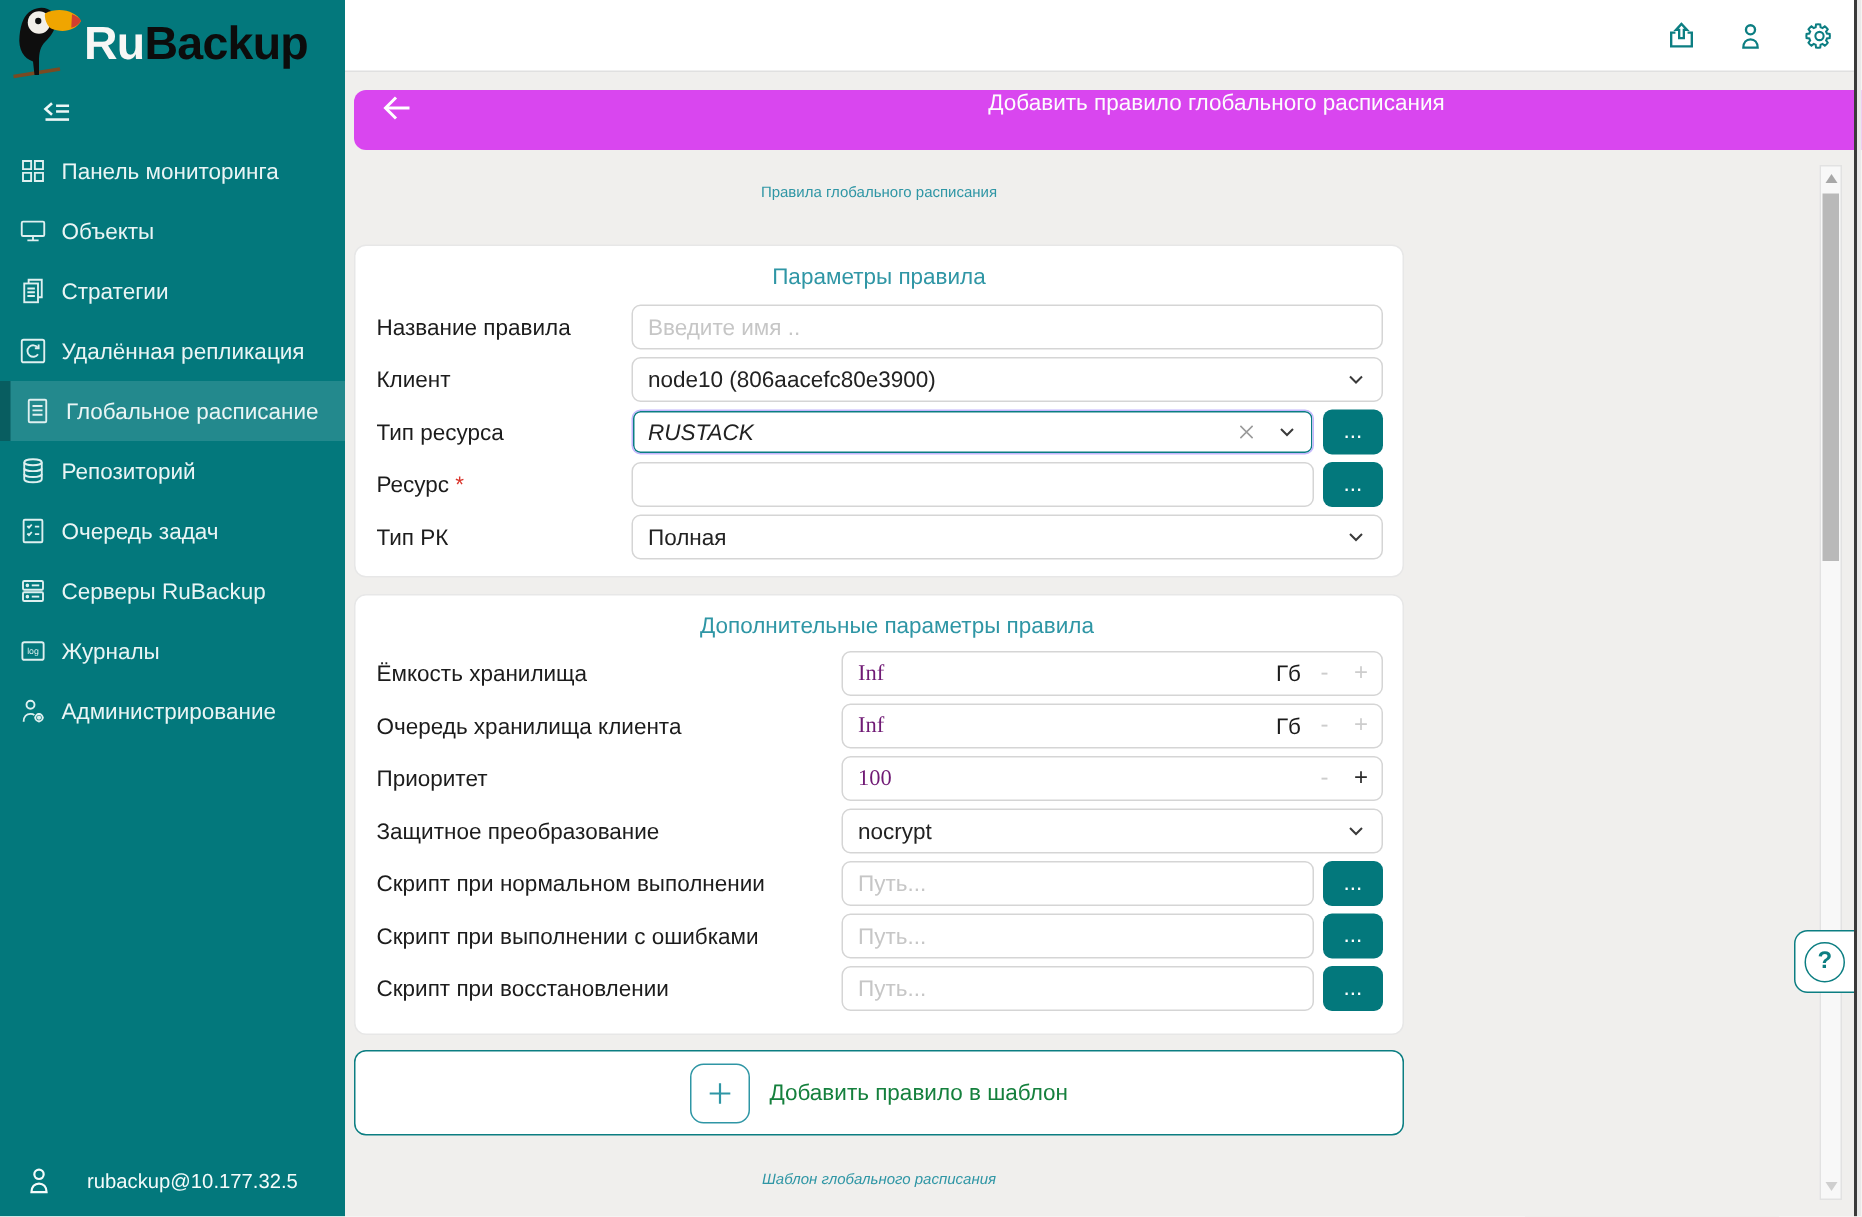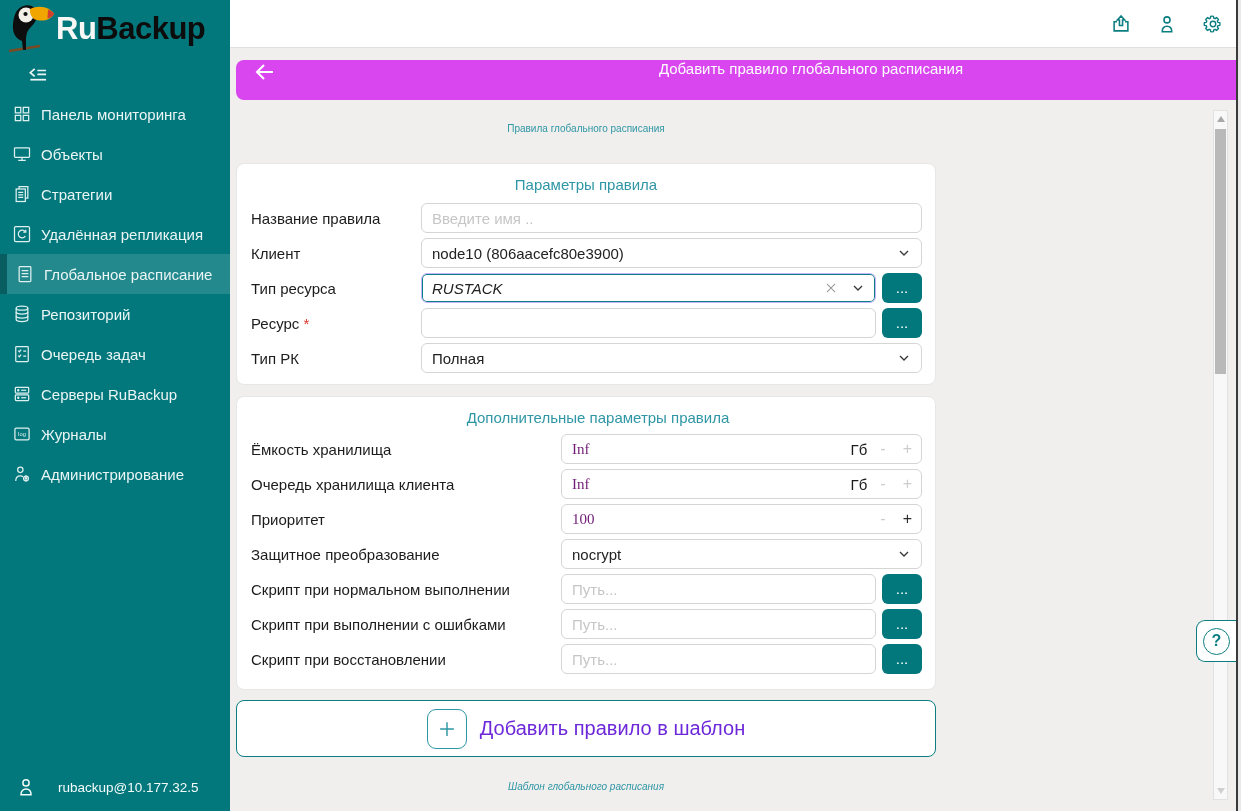--- a/index.html
+++ b/index.html
@@ -63,21 +63,21 @@
   .stepper { display:flex; align-items:center; }
   .stval { flex:1; border:none; outline:none; font-size:15px; color:#701a75; min-width:0; font-family:Liberation Serif, serif; }
   .unit { flex:none; color:#1c1c1c; margin-right:13px; }
   .st-btn { flex:none; font-size:16px; color:#cdcdcd; cursor:default; }
   .st-minus { margin-right:17px; }
   .st-btn.on { color:#2b2b2b; cursor:pointer; }
 
   .add-btn { position:absolute; left:6px; top:700px; width:700px; height:57px; background:#fff; border:1.5px solid #0c7e82; border-radius:8px; display:flex; align-items:center; justify-content:center; gap:13px; cursor:pointer; }
   .plus-box { width:40px; height:40px; border:1.5px solid #2f96a5; border-radius:9px; color:#2f96a5; display:flex; align-items:center; justify-content:center; }
   .plus-box svg { width:22px; height:22px; }
-  .add-btn span.lbl { font-size:20px; color:#6d28d9; }
+  .add-btn span.lbl { font-size:15px; color:#15803d; }
 
   
   .vscroll { position:absolute; left:983px; top:110px; width:15px; height:690px; background:#f8f8f8; border:1px solid #e2e2e2; }
   .sb-up { position:absolute; top:5px; left:3px; width:0; height:0; border-left:4px solid transparent; border-right:4px solid transparent; border-bottom:6px solid #a8a8a8; }
   .sb-down { position:absolute; bottom:5px; left:3px; width:0; height:0; border-left:4px solid transparent; border-right:4px solid transparent; border-top:6px solid #cfcfcf; }
   .sb-thumb { position:absolute; top:18px; left:1px; width:11px; height:245px; background:#b9b9b9; }
 
   .help-btn { position:absolute; left:966px; top:620px; width:40px; height:42px; background:#fff; border:1.5px solid #0c7e82; border-right:none; border-radius:9px 0 0 9px; display:flex; align-items:center; justify-content:center; cursor:pointer; }
   .help-circle { width:27px; height:27px; border:1.5px solid #0c7e82; border-radius:50%; display:flex; align-items:center; justify-content:center; font-size:16px; font-weight:bold; color:#0c7e82; }
 

